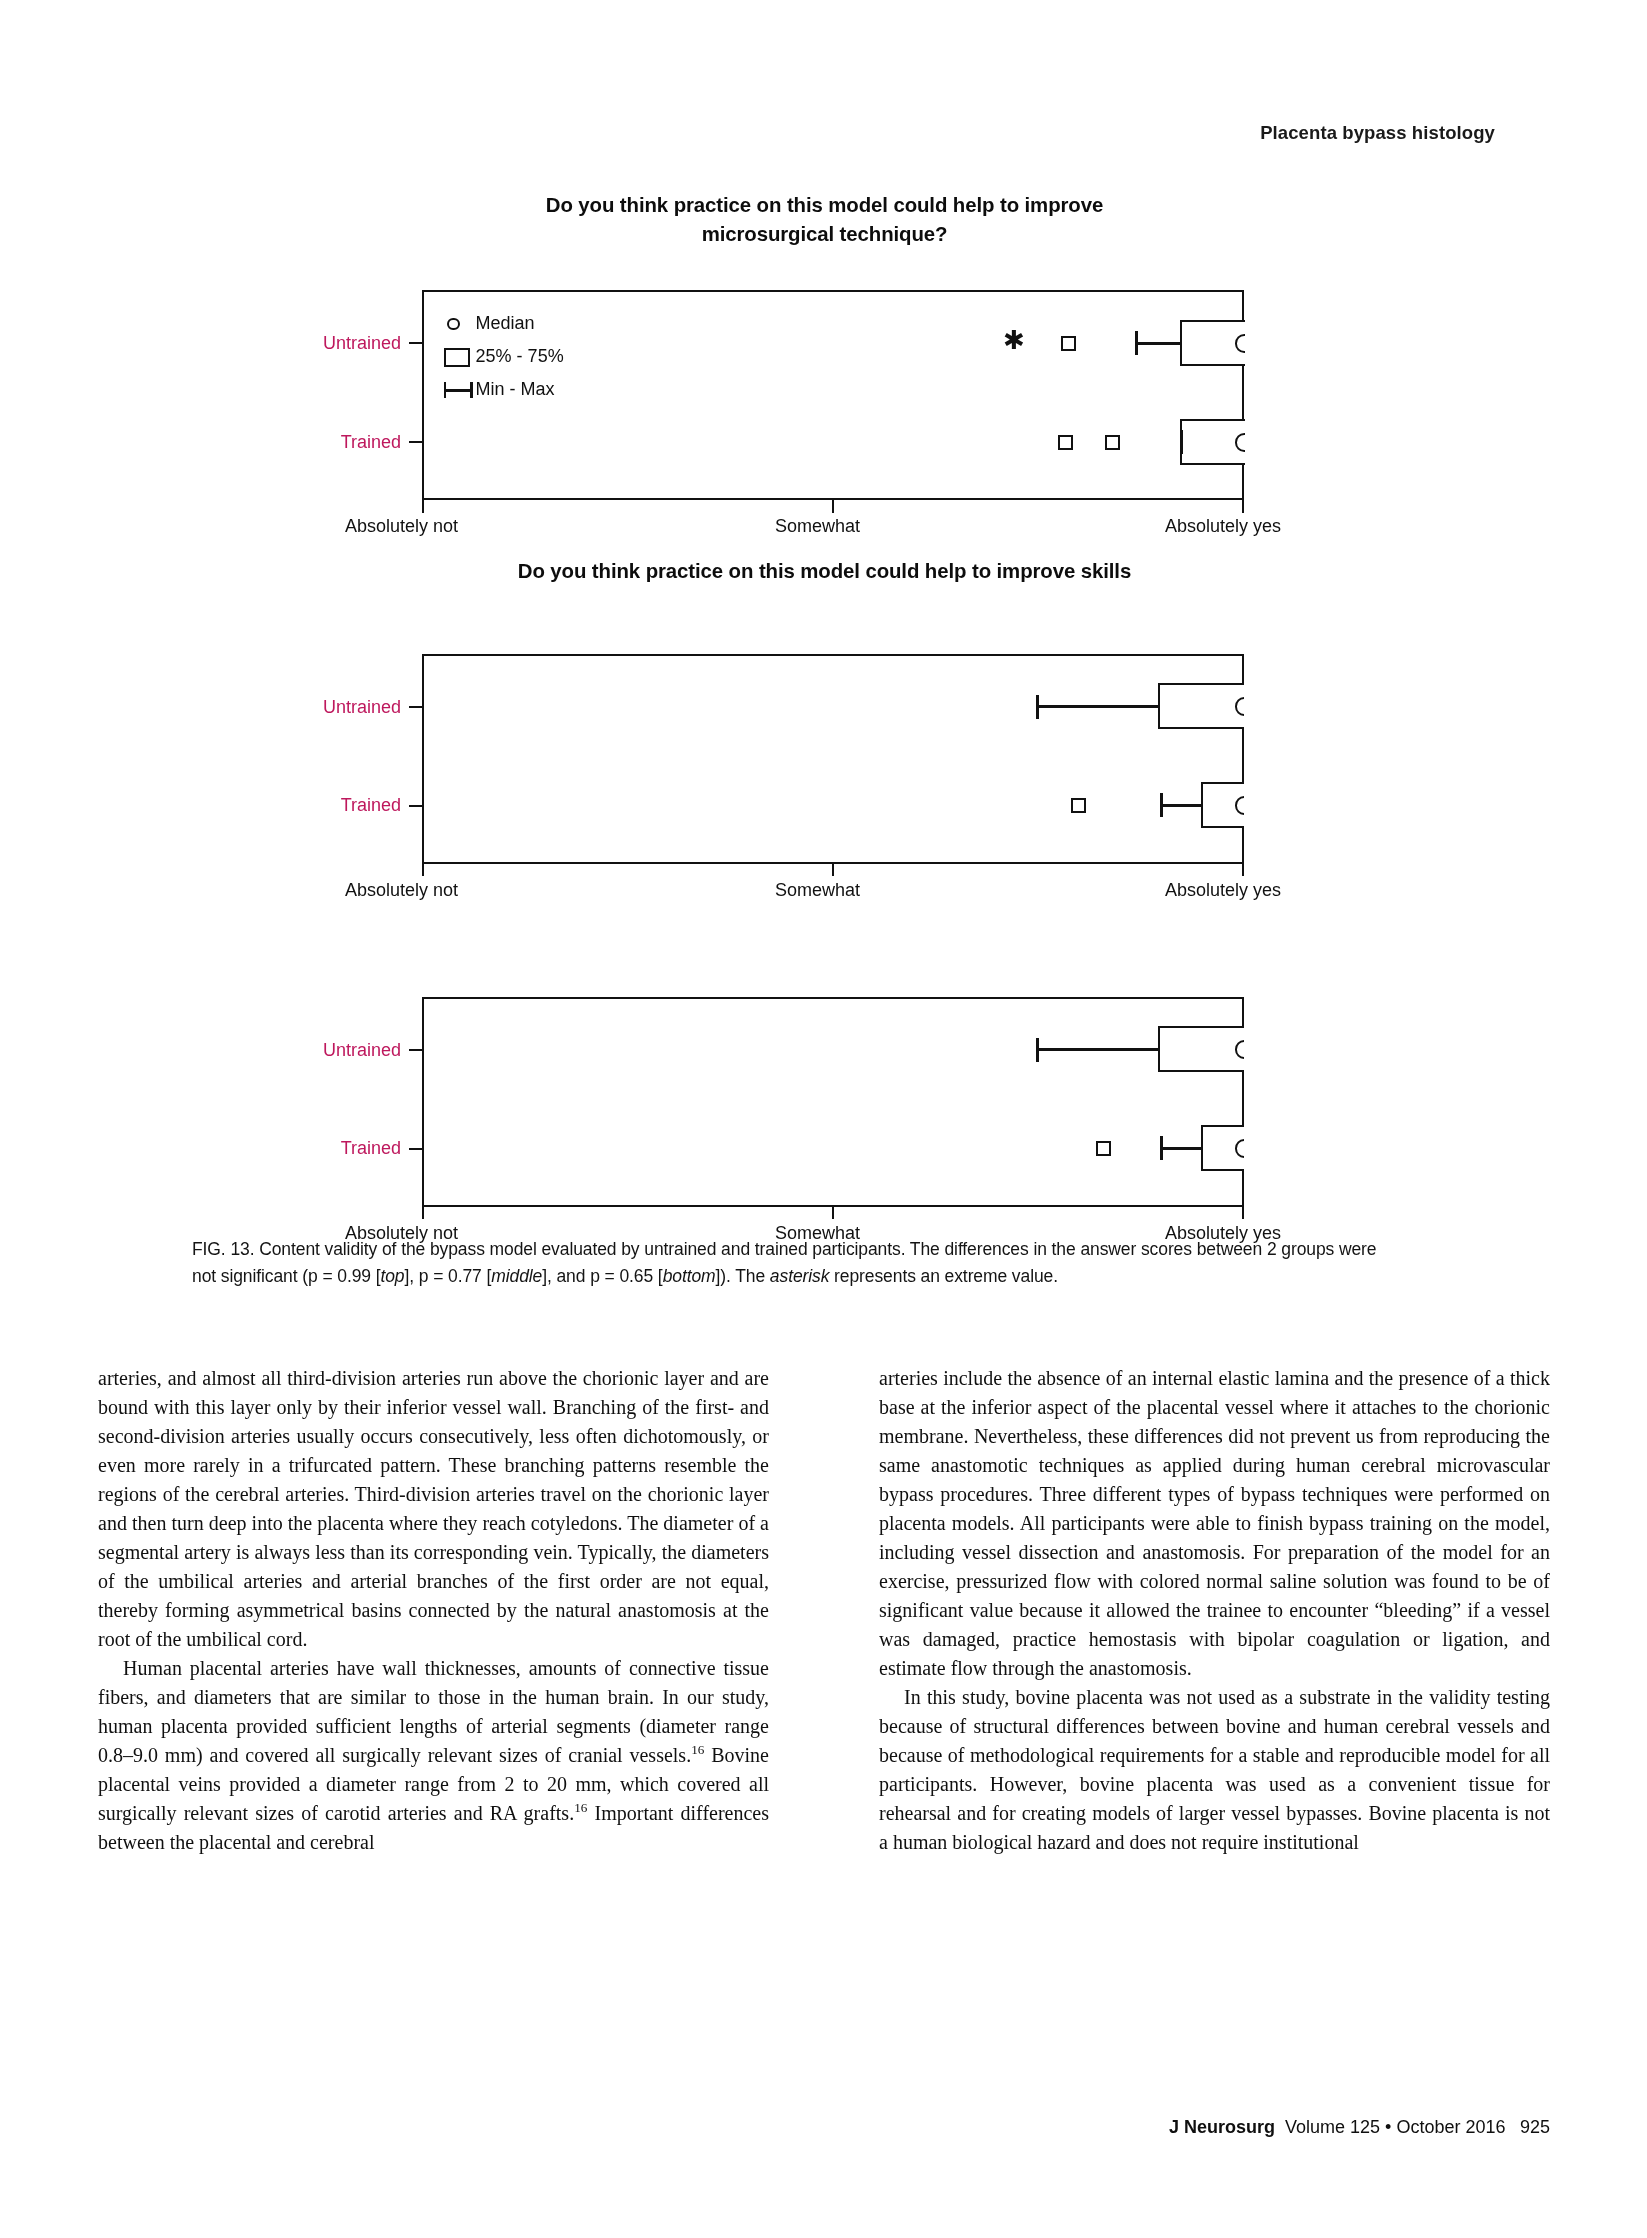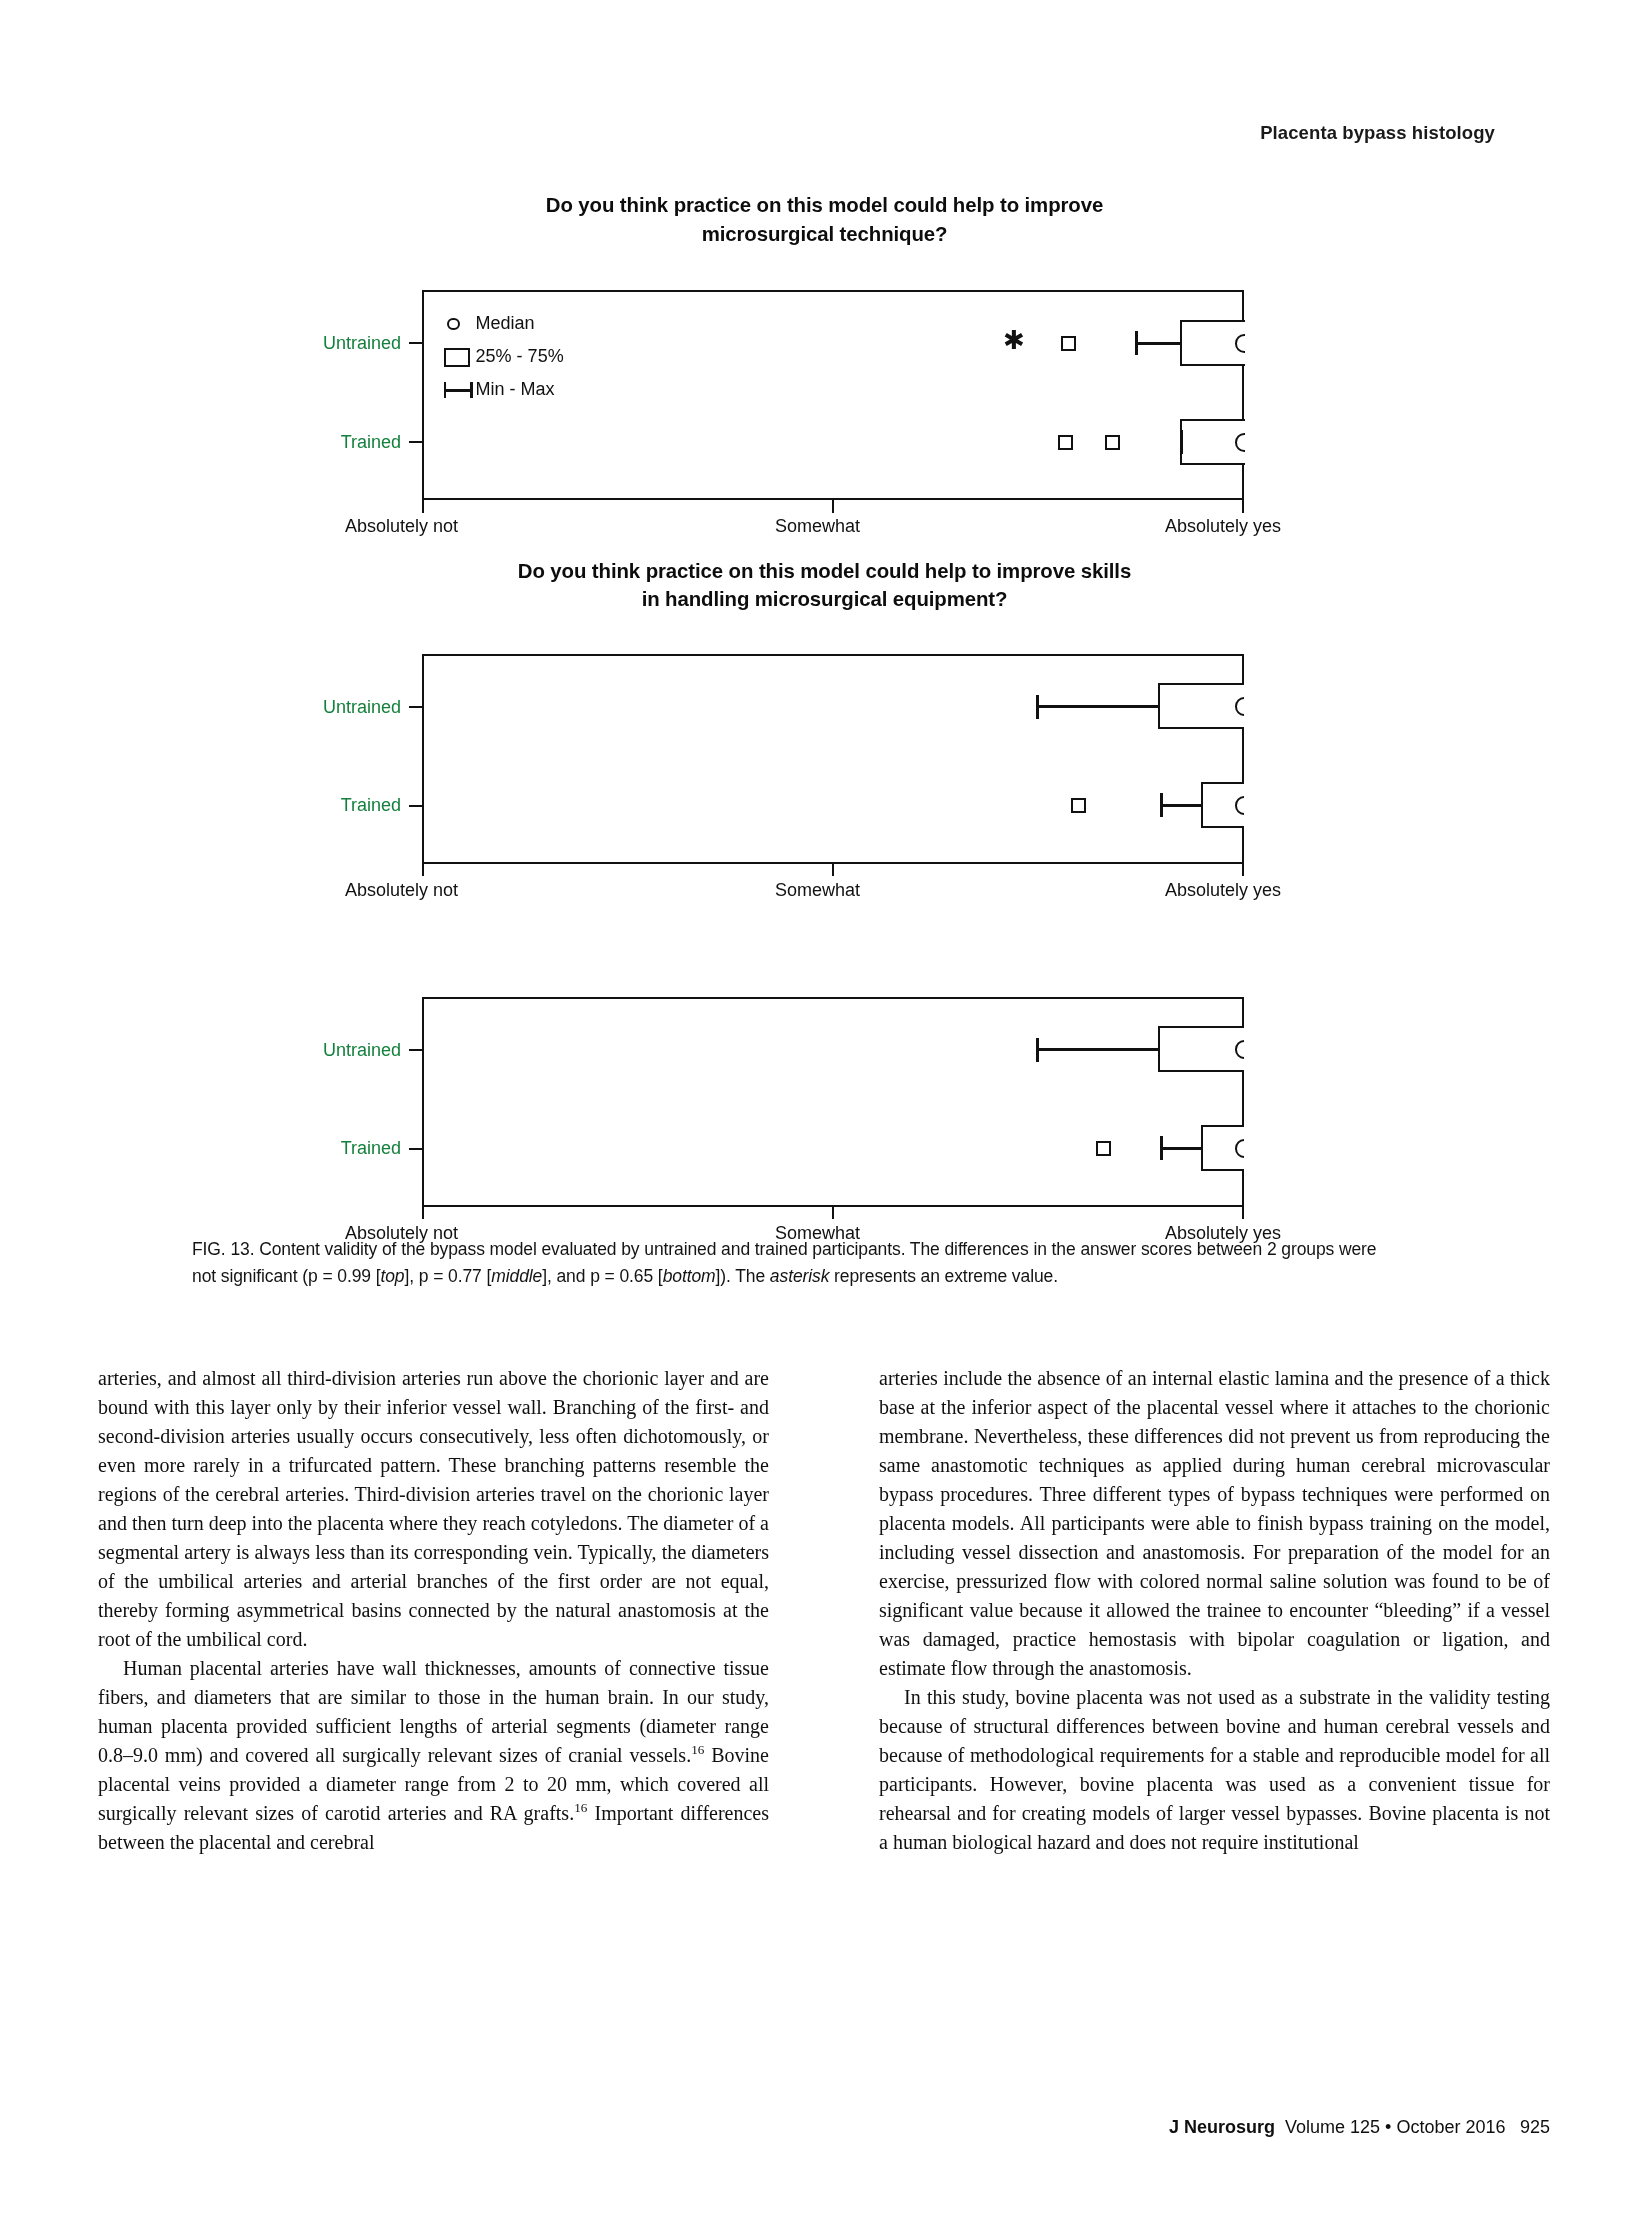--- a/index.html
+++ b/index.html
@@ -64,21 +64,21 @@
     background: #fff;
     box-sizing: border-box;
   }
 
   
   .cat-label {
     position: absolute;
     text-align: right;
     font-family: "Liberation Sans", sans-serif;
     font-size: 18px;
-    color: #15803d;
+    color: #be185d;
     white-space: nowrap;
   }
   .cat-tick {
     position: absolute;
     width: 12.5px;
     height: 2px;
     background: #111;
   }
 
   
@@ -313,21 +313,20 @@
     <div class="xtick" style="left:832px; top:302px;"></div>
     <div class="xtick" style="left:1242px; top:302px;"></div>
 
     <div class="xlabel" style="left:345px; top:318px;">Absolutely not</div>
     <div class="xlabel" style="left:775px; top:318px;">Somewhat</div>
     <div class="xlabel" style="left:1165px; top:318px;">Absolutely yes</div>
   </div>
 
   <div class="chart chart-2">
     <div class="chart-title" style="top:16px;">Do you think practice on this model could help to improve skills</div>
-    <div class="chart-title" style="top:44px;">in handling microsurgical equipment?</div>
 
     <div class="plot-frame" style="left:422px; top:113px; width:822px; height:210px;"></div>
 
     <div class="cat-tick" style="left:409px; top:165px;"></div>
     <div class="cat-label" style="left:251px; top:156px; width:150px;">Untrained</div>
 
     <div class="cat-tick" style="left:409px; top:264px;"></div>
     <div class="cat-label" style="left:251px; top:254px; width:150px;">Trained</div>
 
     <div class="bp-whisker" style="left:1036px; top:164px; width:124px;"></div>

